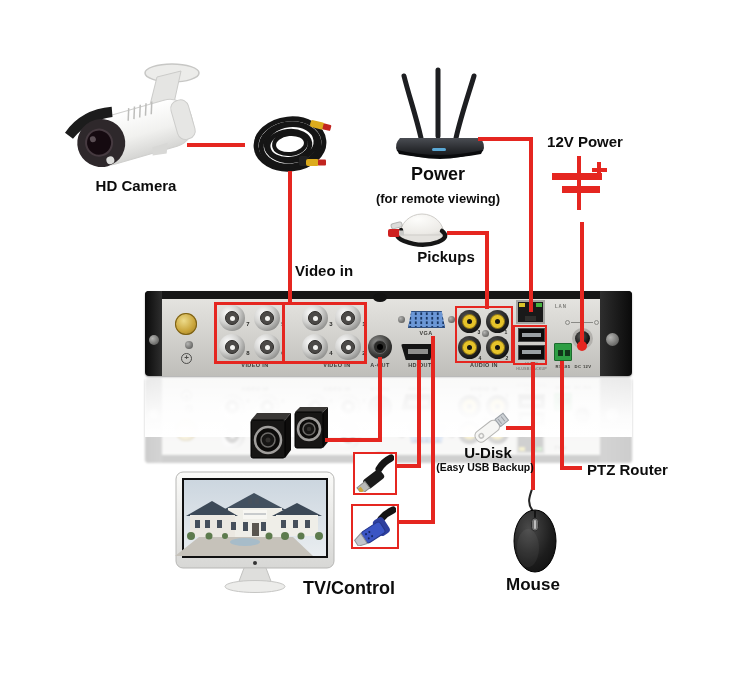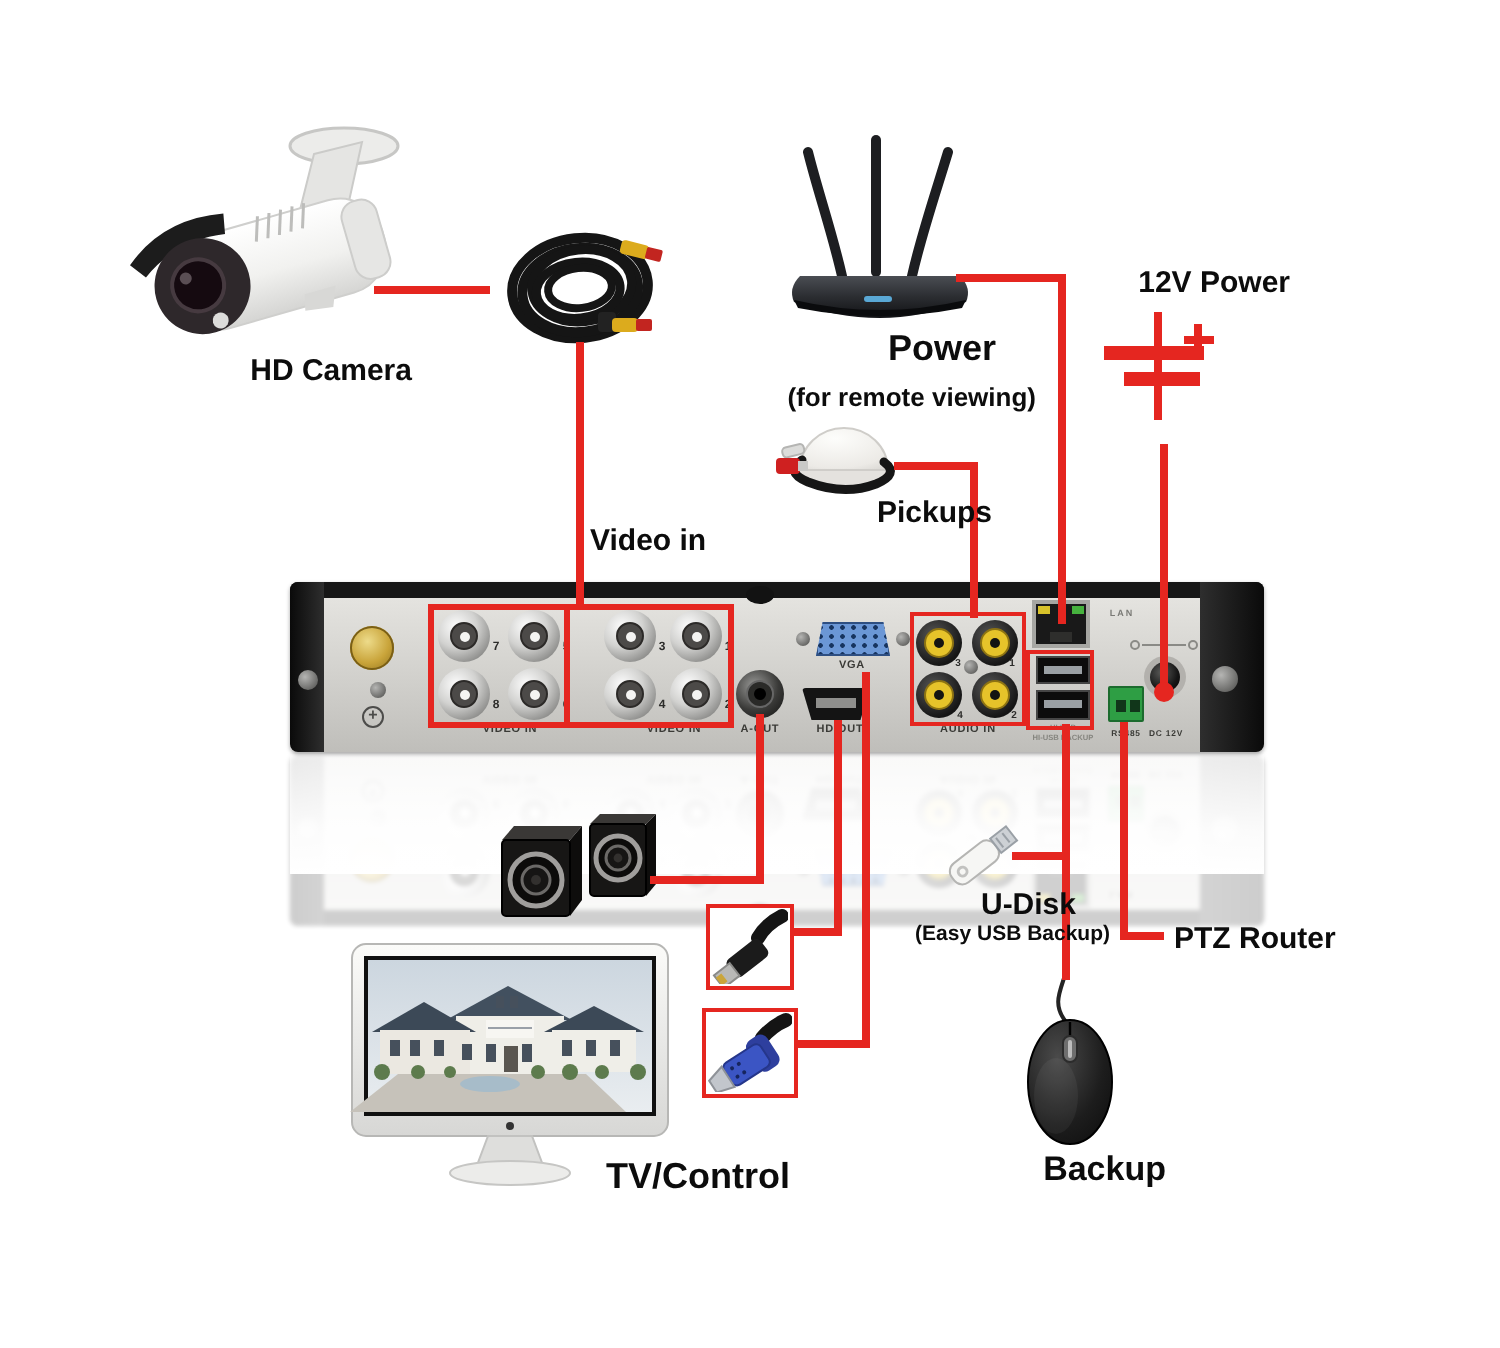--- a/index.html
+++ b/index.html
@@ -1,21 +1,21 @@
 <!DOCTYPE html>
 <html style="--red: #e52620;"><head>
 <meta charset="utf-8">
 <style>
   html,body{margin:0;padding:0;background:#fff}
   #stage{position:relative;width:750px;height:674px;background:#fff;overflow:hidden;
          font-family:"Liberation Sans",sans-serif}
   .abs{position:absolute}
   .lbl{position:absolute;font:700 15px/1.25 "Liberation Sans",sans-serif;color:#0c0c0c;
        white-space:nowrap;z-index:7}
-  .c{text-align:right}
+  .c{text-align:center}
   .line{position:absolute;background:var(--red);z-index:5}
   .rbox{position:absolute;border:3px solid var(--red);box-sizing:border-box;z-index:6}
   .pbox{background:#fff;z-index:6}
   .dot{position:absolute;width:10px;height:10px;border-radius:50%;background:var(--red);z-index:5}
   
   .bnc{position:absolute;width:26px;height:26px;border-radius:50%;
        background:radial-gradient(circle at 35% 32%,#fdfdfd,#d2d2d0 42%,#8e8e8c 78%,#6b6b69)}
   .bnc::before{content:"";position:absolute;inset:6px;border-radius:50%;background:#4c4a48;border:1px solid #2c2a28}
   .bnc::after{content:"";position:absolute;left:11px;top:11px;width:5px;height:5px;border-radius:50%;background:#f4f4f2}
   .rca{position:absolute;width:23px;height:23px;border-radius:50%;
@@ -369,21 +369,21 @@
           <stop offset="1" stop-color="#090909"></stop>
       </radialGradient>
     </defs>
     <path d="M28,0 C25,10 21,16 28,25" fill="none" stroke="#242424" stroke-width="2"></path>
     <ellipse cx="30" cy="55" rx="21" ry="31" fill="url(#mg)" stroke="#000"></ellipse>
     <line x1="30" y1="25" x2="30" y2="43" stroke="#000" stroke-width="1.2"></line>
     <rect x="26.5" y="32" width="7" height="13" rx="3.5" fill="#6e6e6e" stroke="#2c2c2c"></rect>
     <rect x="29" y="34" width="2" height="9" rx="1" fill="#bdbdbd"></rect>
     <ellipse cx="23" cy="62" rx="11" ry="19" fill="#ffffff" opacity=".05"></ellipse>
   </svg>
-  <div class="lbl c" style="left:483px;top:574px;width:100px;font-size:17px">Backup</div>
+  <div class="lbl c" style="left:483px;top:574px;width:100px;font-size:17px">Mouse</div>
 
   <div class="lbl" style="left:587px;top:461px">PTZ Router</div>
 
 <div class="abs dvr-reflection" style="left:145px;top:291px;width:487px;height:85px;z-index:3;border-radius:4px;
               background:linear-gradient(#e8e7e3,#d2d1cd 55%,#bfbeba);box-shadow:0 1px 2px rgba(0,0,0,.35)">
     <div class="abs" style="left:0;top:0;width:487px;height:8px;background:#161616;border-radius:4px 4px 0 0"></div>
     <div class="abs" style="left:228px;top:2px;width:14px;height:9px;border-radius:50%;background:#121212"></div>
     <div class="abs" style="left:0;top:0;width:17px;height:85px;background:linear-gradient(90deg,#0a0a0a,#2e2e2e);border-radius:4px 0 0 4px"></div>
     <div class="screw" style="left:4px;top:44px;width:10px;height:10px"></div>
     <div class="abs" style="left:455px;top:0;width:32px;height:85px;background:linear-gradient(90deg,#2e2e2e,#0a0a0a);border-radius:0 4px 4px 0"></div>

